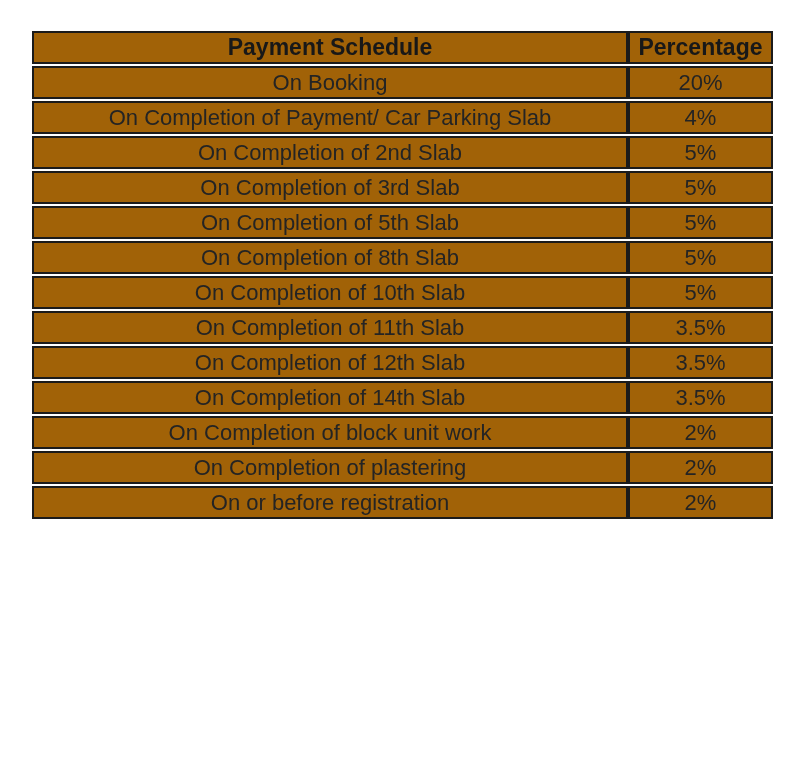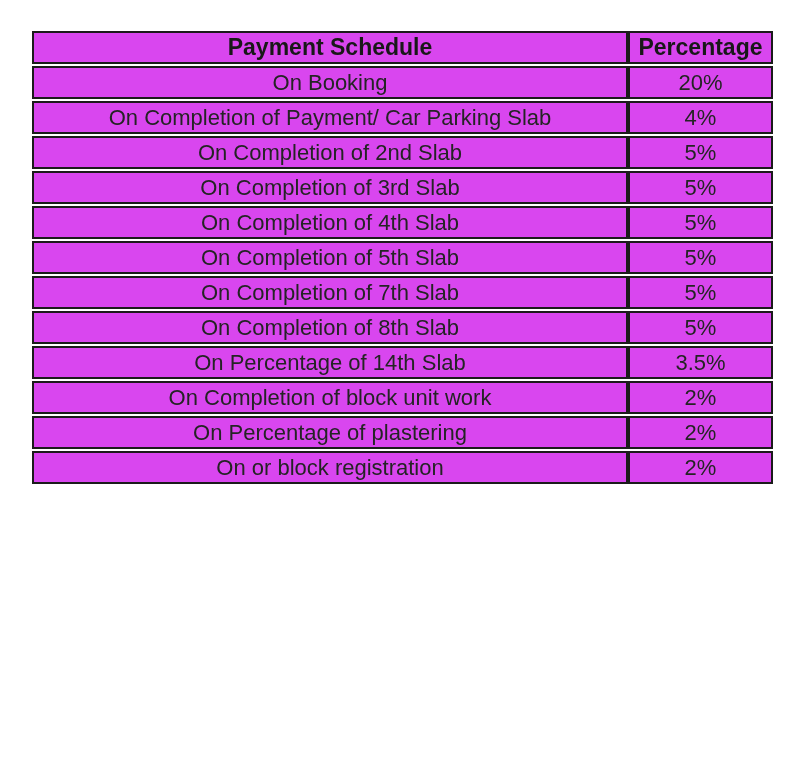--- a/index.html
+++ b/index.html
@@ -31,21 +31,21 @@
   col.col-percentage { width: 145px; }
   th, td {
     border: 2px solid #1b1b1b;
     height: 29px;
     line-height: 29px;
     text-align: center;
     vertical-align: middle;
     padding: 0 4px;
     overflow: hidden;
     white-space: nowrap;
-    background: #d946ef;
+    background: #a16207;
   }
   th {
     font-size: 23px;
     font-weight: bold;
     color: #181818;
   }
   td {
     font-size: 22px;
     font-weight: normal;
     color: #242424;
@@ -79,46 +79,50 @@
         </tr>
         <tr>
           <td>On Completion of 2nd Slab</td>
           <td>5%</td>
         </tr>
         <tr>
           <td>On Completion of 3rd Slab</td>
           <td>5%</td>
         </tr>
         <tr>
-          <td>On Completion of 4th Slab</td>
-          <td>5%</td>
-        </tr>
-        <tr>
           <td>On Completion of 5th Slab</td>
-          <td>5%</td>
-        </tr>
-        <tr>
-          <td>On Completion of 7th Slab</td>
           <td>5%</td>
         </tr>
         <tr>
           <td>On Completion of 8th Slab</td>
           <td>5%</td>
         </tr>
         <tr>
-          <td>On Percentage of 14th Slab</td>
+          <td>On Completion of 10th Slab</td>
+          <td>5%</td>
+        </tr>
+        <tr>
+          <td>On Completion of 11th Slab</td>
+          <td>3.5%</td>
+        </tr>
+        <tr>
+          <td>On Completion of 12th Slab</td>
+          <td>3.5%</td>
+        </tr>
+        <tr>
+          <td>On Completion of 14th Slab</td>
           <td>3.5%</td>
         </tr>
         <tr>
           <td>On Completion of block unit work</td>
           <td>2%</td>
         </tr>
         <tr>
-          <td>On Percentage of plastering</td>
+          <td>On Completion of plastering</td>
           <td>2%</td>
         </tr>
         <tr>
-          <td>On or block registration</td>
+          <td>On or before registration</td>
           <td>2%</td>
         </tr>
       </tbody>
   </table>
 </div>
 
 </body></html>

